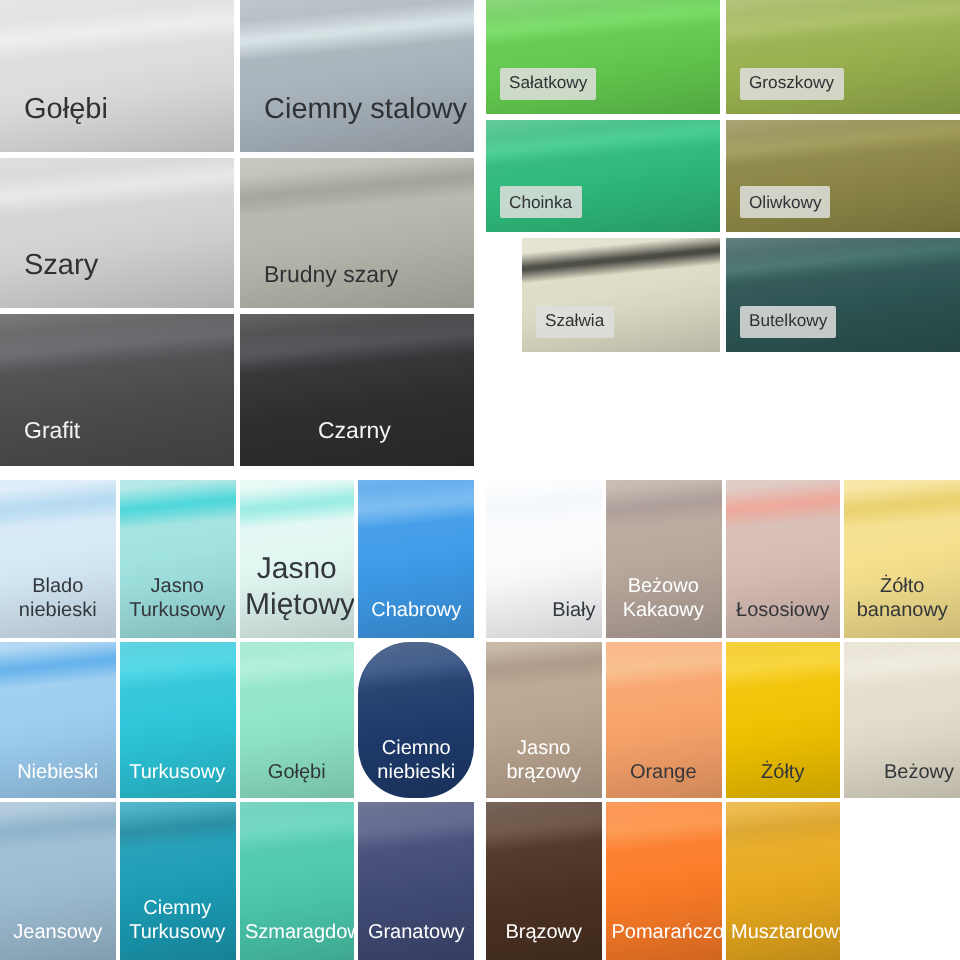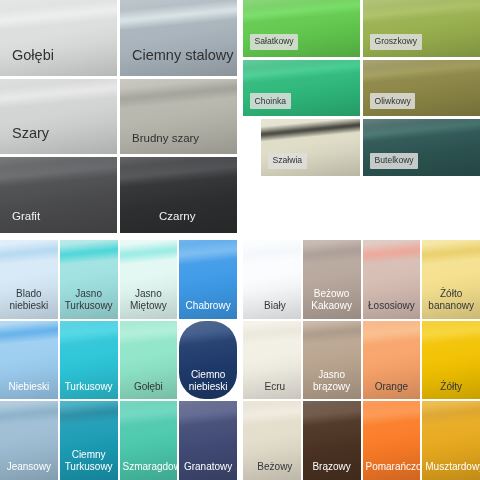--- a/index.html
+++ b/index.html
@@ -75,27 +75,27 @@
     padding: 2.5px 4.5px 3px 4.5px;
     border-radius: 1px;
   }
 
   
   .lbl-center {
     width: 100%;
     align-self: flex-end;
     text-align: center;
     margin-bottom: 7px;
-    font-size: 10px;
+    font-size: 15px;
     color: #33363a;
     padding: 0 3px;
   }
   .lbl-center.light { color: #ffffff; }
   .lbl-center.lg { font-size: 10px; }
-  .lbl-center.left { text-align: center; padding-left: 9px; }
+  .lbl-center.left { text-align: right; padding-left: 9px; }
 </style>
 </head>
 <body>
 
 <div id="board">
 
   <div class="panel" id="panel-grays">
     <div class="grid" id="grid-grays">
         <div class="swatch" style="background: linear-gradient(168deg, rgb(220, 221, 221) 0%, rgb(220, 221, 221) 46%, rgb(207, 208, 208) 78%, rgb(196, 197, 197) 100%);">
           <div class="fold" style="top: 6%; background: linear-gradient(rgba(255, 255, 255, 0) 0%, rgb(236, 237, 237) 46%, rgb(236, 237, 237) 56%, rgba(255, 255, 255, 0) 100%); opacity: 0.9;"></div>
@@ -251,25 +251,20 @@
           <div class="fold" style="top: 2%; background: linear-gradient(rgba(255, 255, 255, 0) 0%, rgb(236, 154, 139) 46%, rgb(236, 154, 139) 56%, rgba(255, 255, 255, 0) 100%); opacity: 0.9;"></div>
           <div class="sheen" style="background: linear-gradient(172deg, rgba(255, 255, 255, 0.26) 0%, rgba(255, 255, 255, 0.05) 30%, rgba(0, 0, 0, 0) 60%, rgba(0, 0, 0, 0.07) 100%);"></div>
           <div class="label lbl-center lg">Łososiowy</div>
         </div>
         <div class="swatch" style="background: linear-gradient(168deg, rgb(245, 224, 141) 0%, rgb(245, 224, 141) 46%, rgb(230, 211, 133) 78%, rgb(218, 199, 125) 100%);">
           <div class="fold" style="top: 2%; background: linear-gradient(rgba(255, 255, 255, 0) 0%, rgb(230, 200, 86) 46%, rgb(230, 200, 86) 56%, rgba(255, 255, 255, 0) 100%); opacity: 0.9;"></div>
           <div class="sheen" style="background: linear-gradient(172deg, rgba(255, 255, 255, 0.26) 0%, rgba(255, 255, 255, 0.05) 30%, rgba(0, 0, 0, 0) 60%, rgba(0, 0, 0, 0.07) 100%);"></div>
           <div class="label lbl-center lg">Żółto
 bananowy</div>
         </div>
-        <div class="swatch" style="background: linear-gradient(168deg, rgb(242, 239, 228) 0%, rgb(242, 239, 228) 46%, rgb(227, 225, 214) 78%, rgb(215, 213, 203) 100%);">
-          <div class="fold" style="top: 2%; background: linear-gradient(rgba(255, 255, 255, 0) 0%, rgb(232, 228, 214) 46%, rgb(232, 228, 214) 56%, rgba(255, 255, 255, 0) 100%); opacity: 0.9;"></div>
-          <div class="sheen" style="background: linear-gradient(172deg, rgba(255, 255, 255, 0.26) 0%, rgba(255, 255, 255, 0.05) 30%, rgba(0, 0, 0, 0) 60%, rgba(0, 0, 0, 0.07) 100%);"></div>
-          <div class="label lbl-center lg left">Ecru</div>
-        </div>
         <div class="swatch" style="background: linear-gradient(168deg, rgb(185, 164, 143) 0%, rgb(185, 164, 143) 46%, rgb(174, 154, 134) 78%, rgb(165, 146, 127) 100%);">
           <div class="fold" style="top: 2%; background: linear-gradient(rgba(255, 255, 255, 0) 0%, rgb(161, 139, 119) 46%, rgb(161, 139, 119) 56%, rgba(255, 255, 255, 0) 100%); opacity: 0.9;"></div>
           <div class="sheen" style="background: linear-gradient(172deg, rgba(255, 255, 255, 0.26) 0%, rgba(255, 255, 255, 0.05) 30%, rgba(0, 0, 0, 0) 60%, rgba(0, 0, 0, 0.07) 100%);"></div>
           <div class="label lbl-center light lg">Jasno
 brązowy</div>
         </div>
         <div class="swatch" style="background: linear-gradient(168deg, rgb(249, 163, 106) 0%, rgb(249, 163, 106) 46%, rgb(234, 153, 100) 78%, rgb(222, 145, 94) 100%);">
           <div class="fold" style="top: 2%; background: linear-gradient(rgba(255, 255, 255, 0) 0%, rgb(247, 184, 127) 46%, rgb(247, 184, 127) 56%, rgba(255, 255, 255, 0) 100%); opacity: 0.9;"></div>
           <div class="sheen" style="background: linear-gradient(172deg, rgba(255, 255, 255, 0.26) 0%, rgba(255, 255, 255, 0.05) 30%, rgba(0, 0, 0, 0) 60%, rgba(0, 0, 0, 0.07) 100%);"></div>
           <div class="label lbl-center lg">Orange</div>

